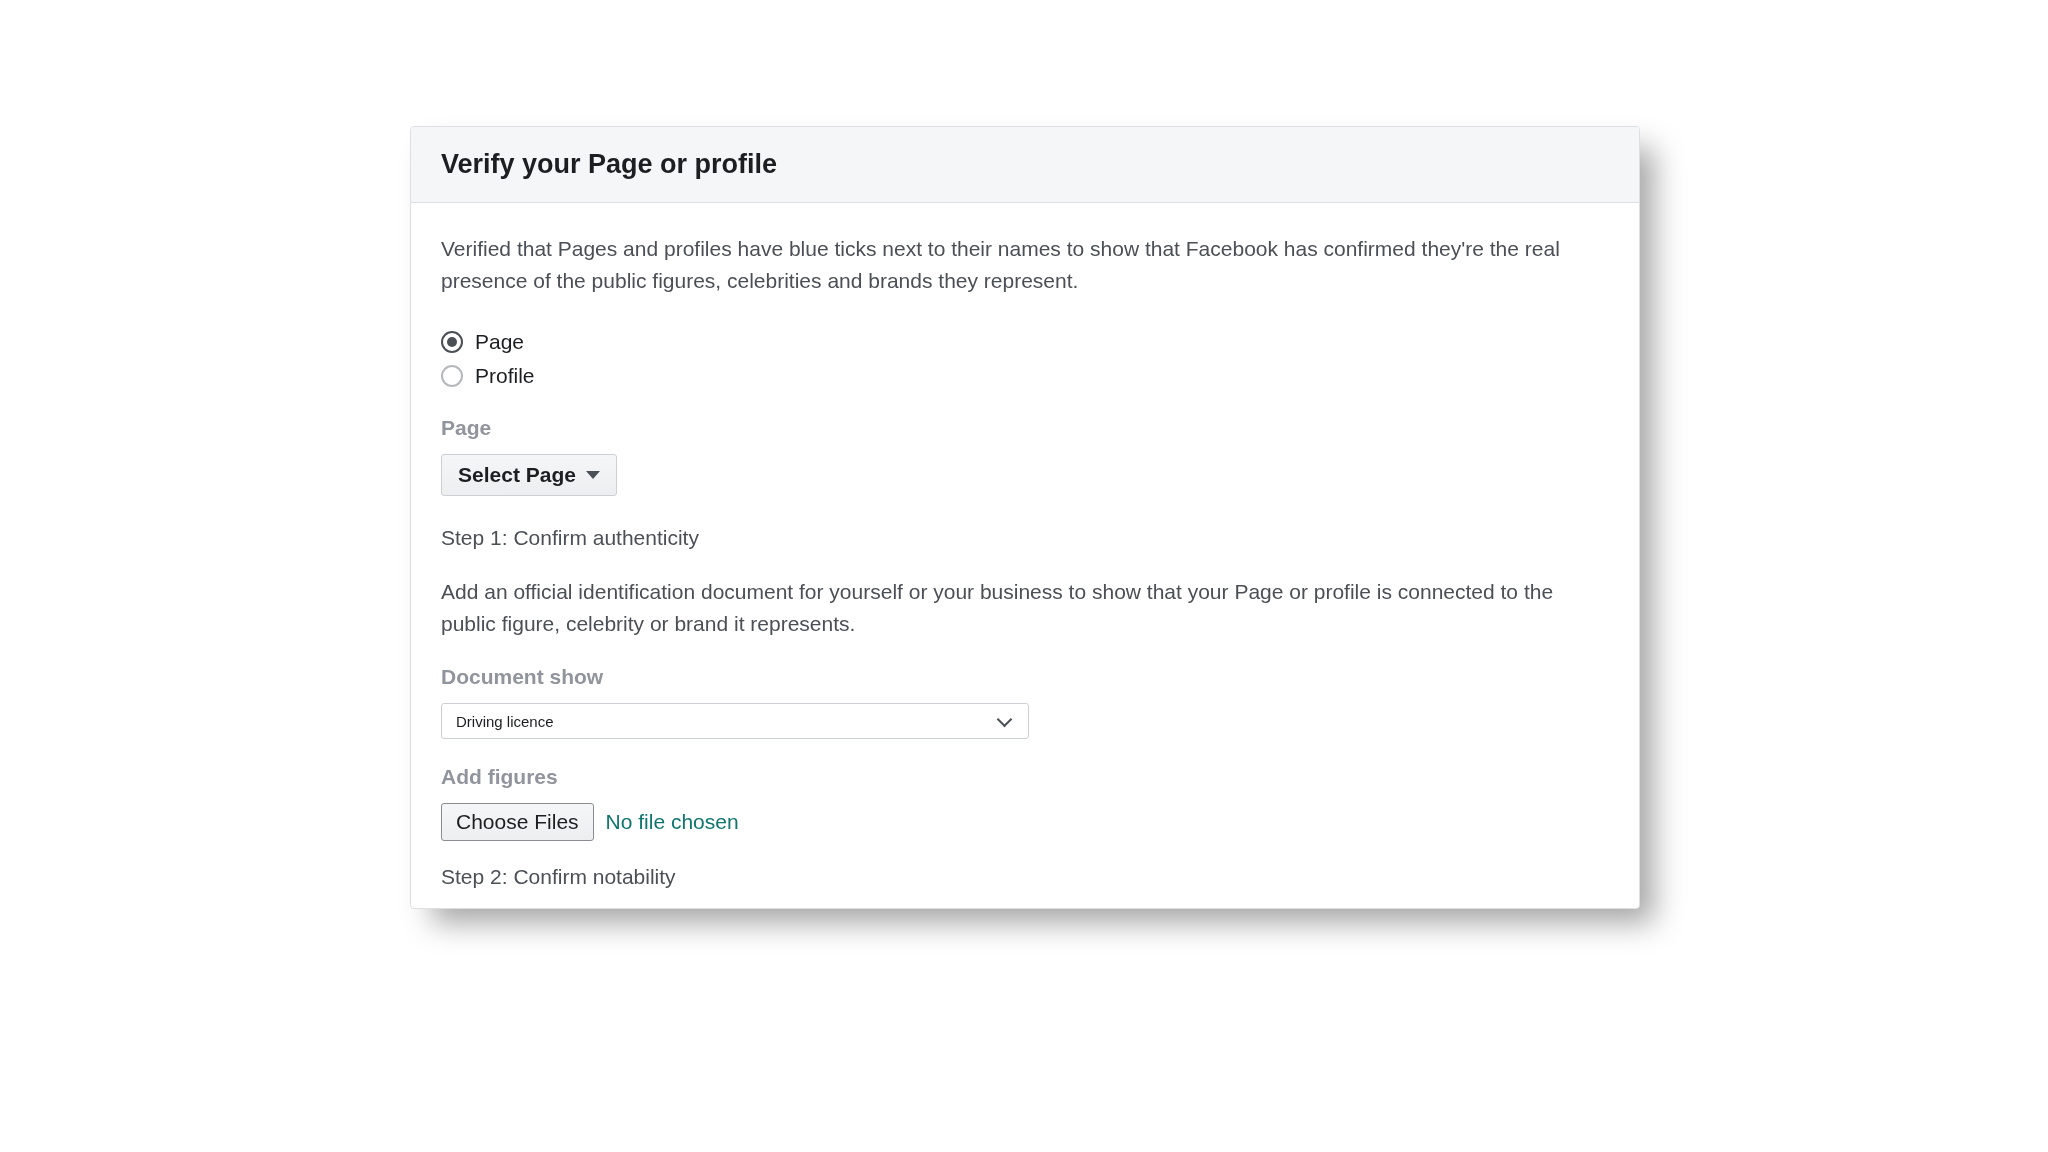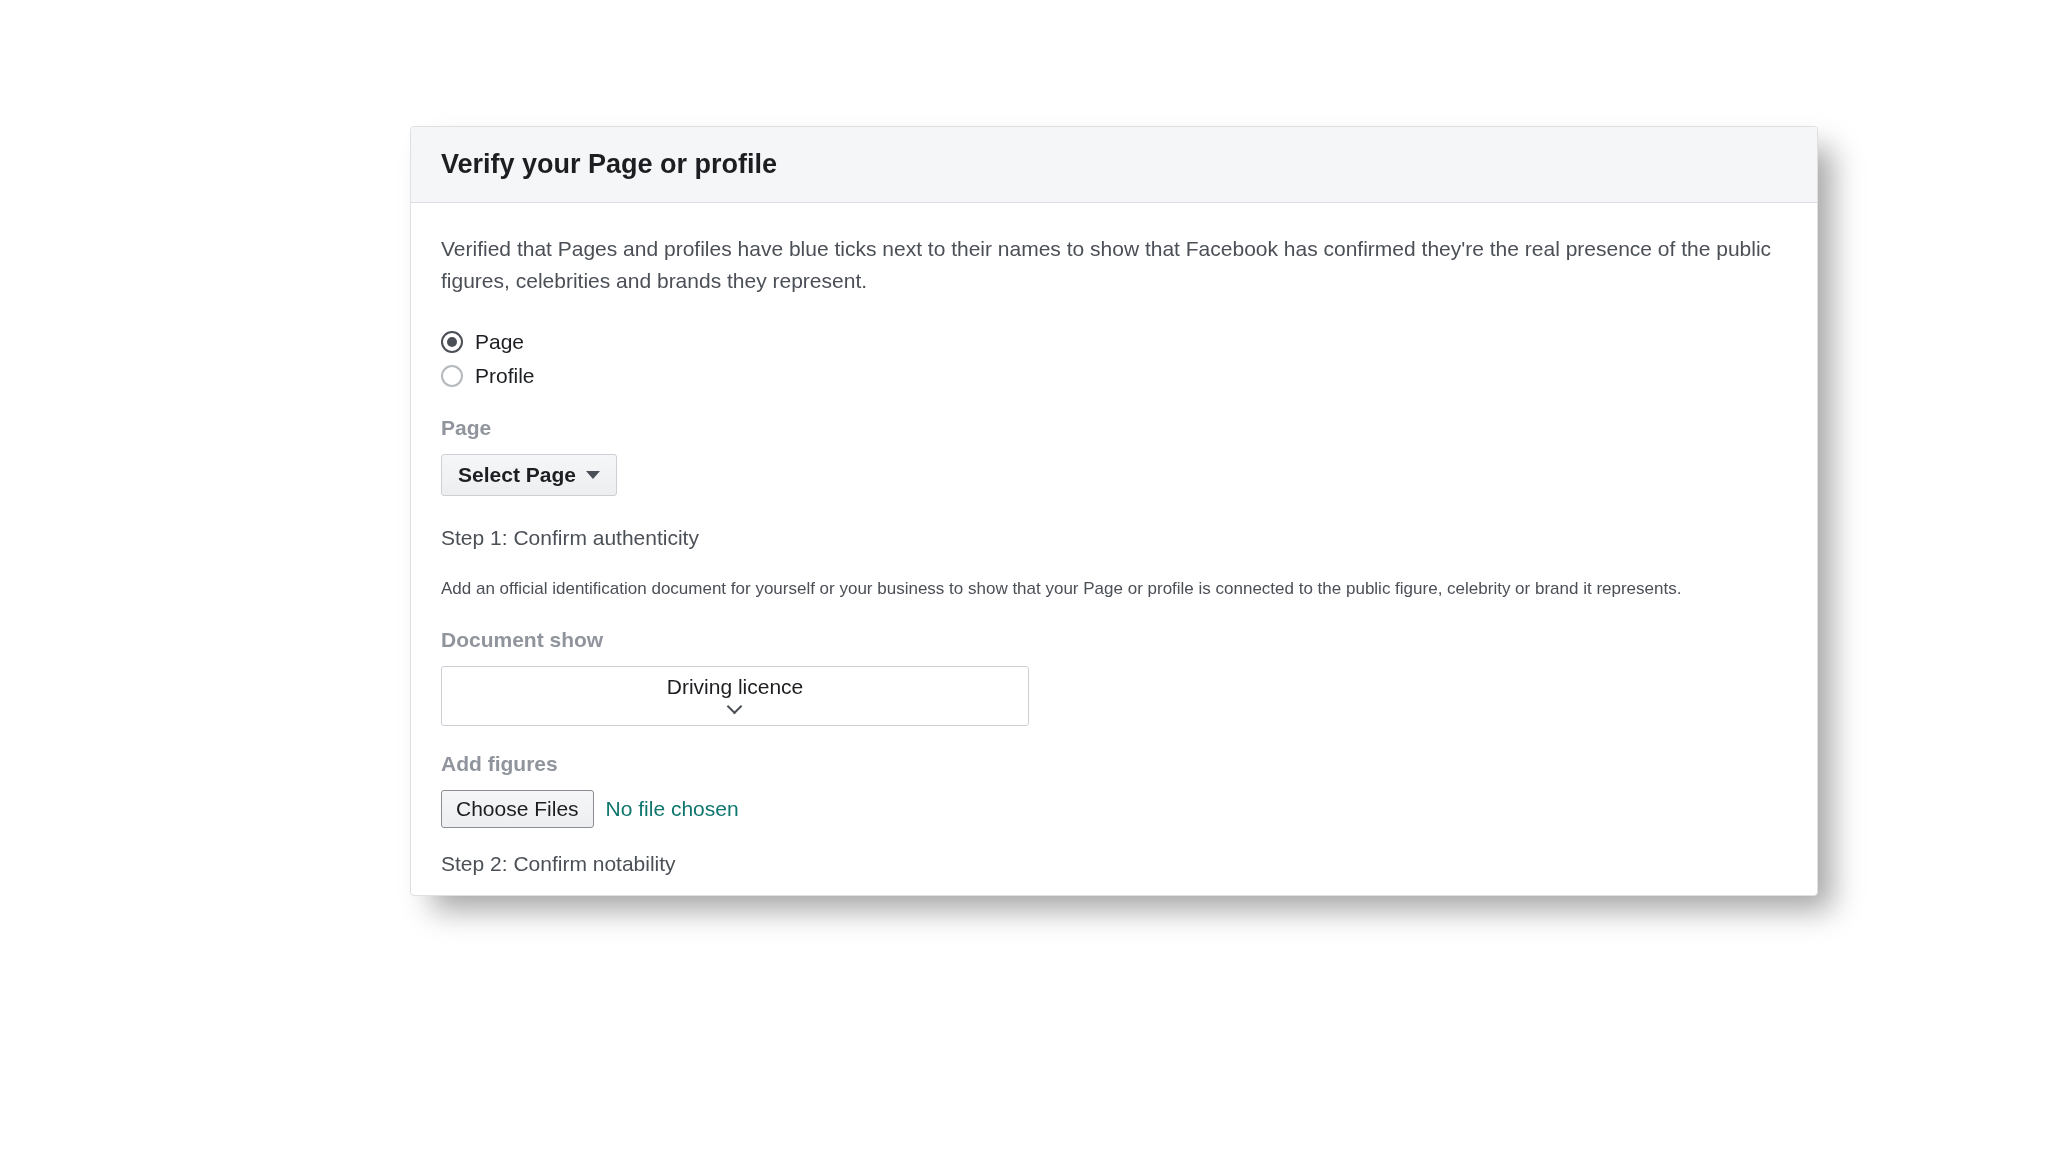--- a/index.html
+++ b/index.html
@@ -11,21 +11,21 @@
       font-family: Helvetica, Arial, sans-serif;
       background: #ffffff;
       width: 2048px;
       height: 1152px;
       position: relative;
     }
     .card {
       position: absolute;
       left: 410px;
       top: 126px;
-      width: 1408px;
+      width: 1230px;
       background: #ffffff;
       border: 1px solid #dddfe2;
       border-radius: 4px;
       box-shadow: 18px 18px 28px -4px rgba(0,0,0,0.35);
       overflow: hidden;
     }
     .card-header {
       background: #f5f6f7;
       border-bottom: 1px solid #dddfe2;
       padding: 22px 30px;
@@ -103,39 +103,38 @@
       border-left: 7px solid transparent;
       border-right: 7px solid transparent;
       border-top: 8px solid #4b4f56;
     }
     .step-text {
       font-size: 21px;
       color: #4b4f56;
       margin-bottom: 26px;
     }
     .body-text {
-      font-size: 17px;
+      font-size: 21px;
       color: #4b4f56;
       line-height: 1.5;
       margin-bottom: 26px;
     }
     .select-box {
       display: flex;
       align-items: center;
       justify-content: space-between;
       width: 588px;
       border: 1px solid #ccd0d5;
       border-radius: 3px;
       padding: 8px 14px;
-      font-size: 21px;
+      font-size: 15px;
       color: #1c1e21;
       background: #ffffff;
       cursor: pointer;
       margin-bottom: 26px;
-      flex-direction: column;
     }
     .select-box .chevron {
       width: 18px;
       height: 18px;
       position: relative;
     }
     .select-box .chevron::before {
       content: "";
       position: absolute;
       top: 2px;

